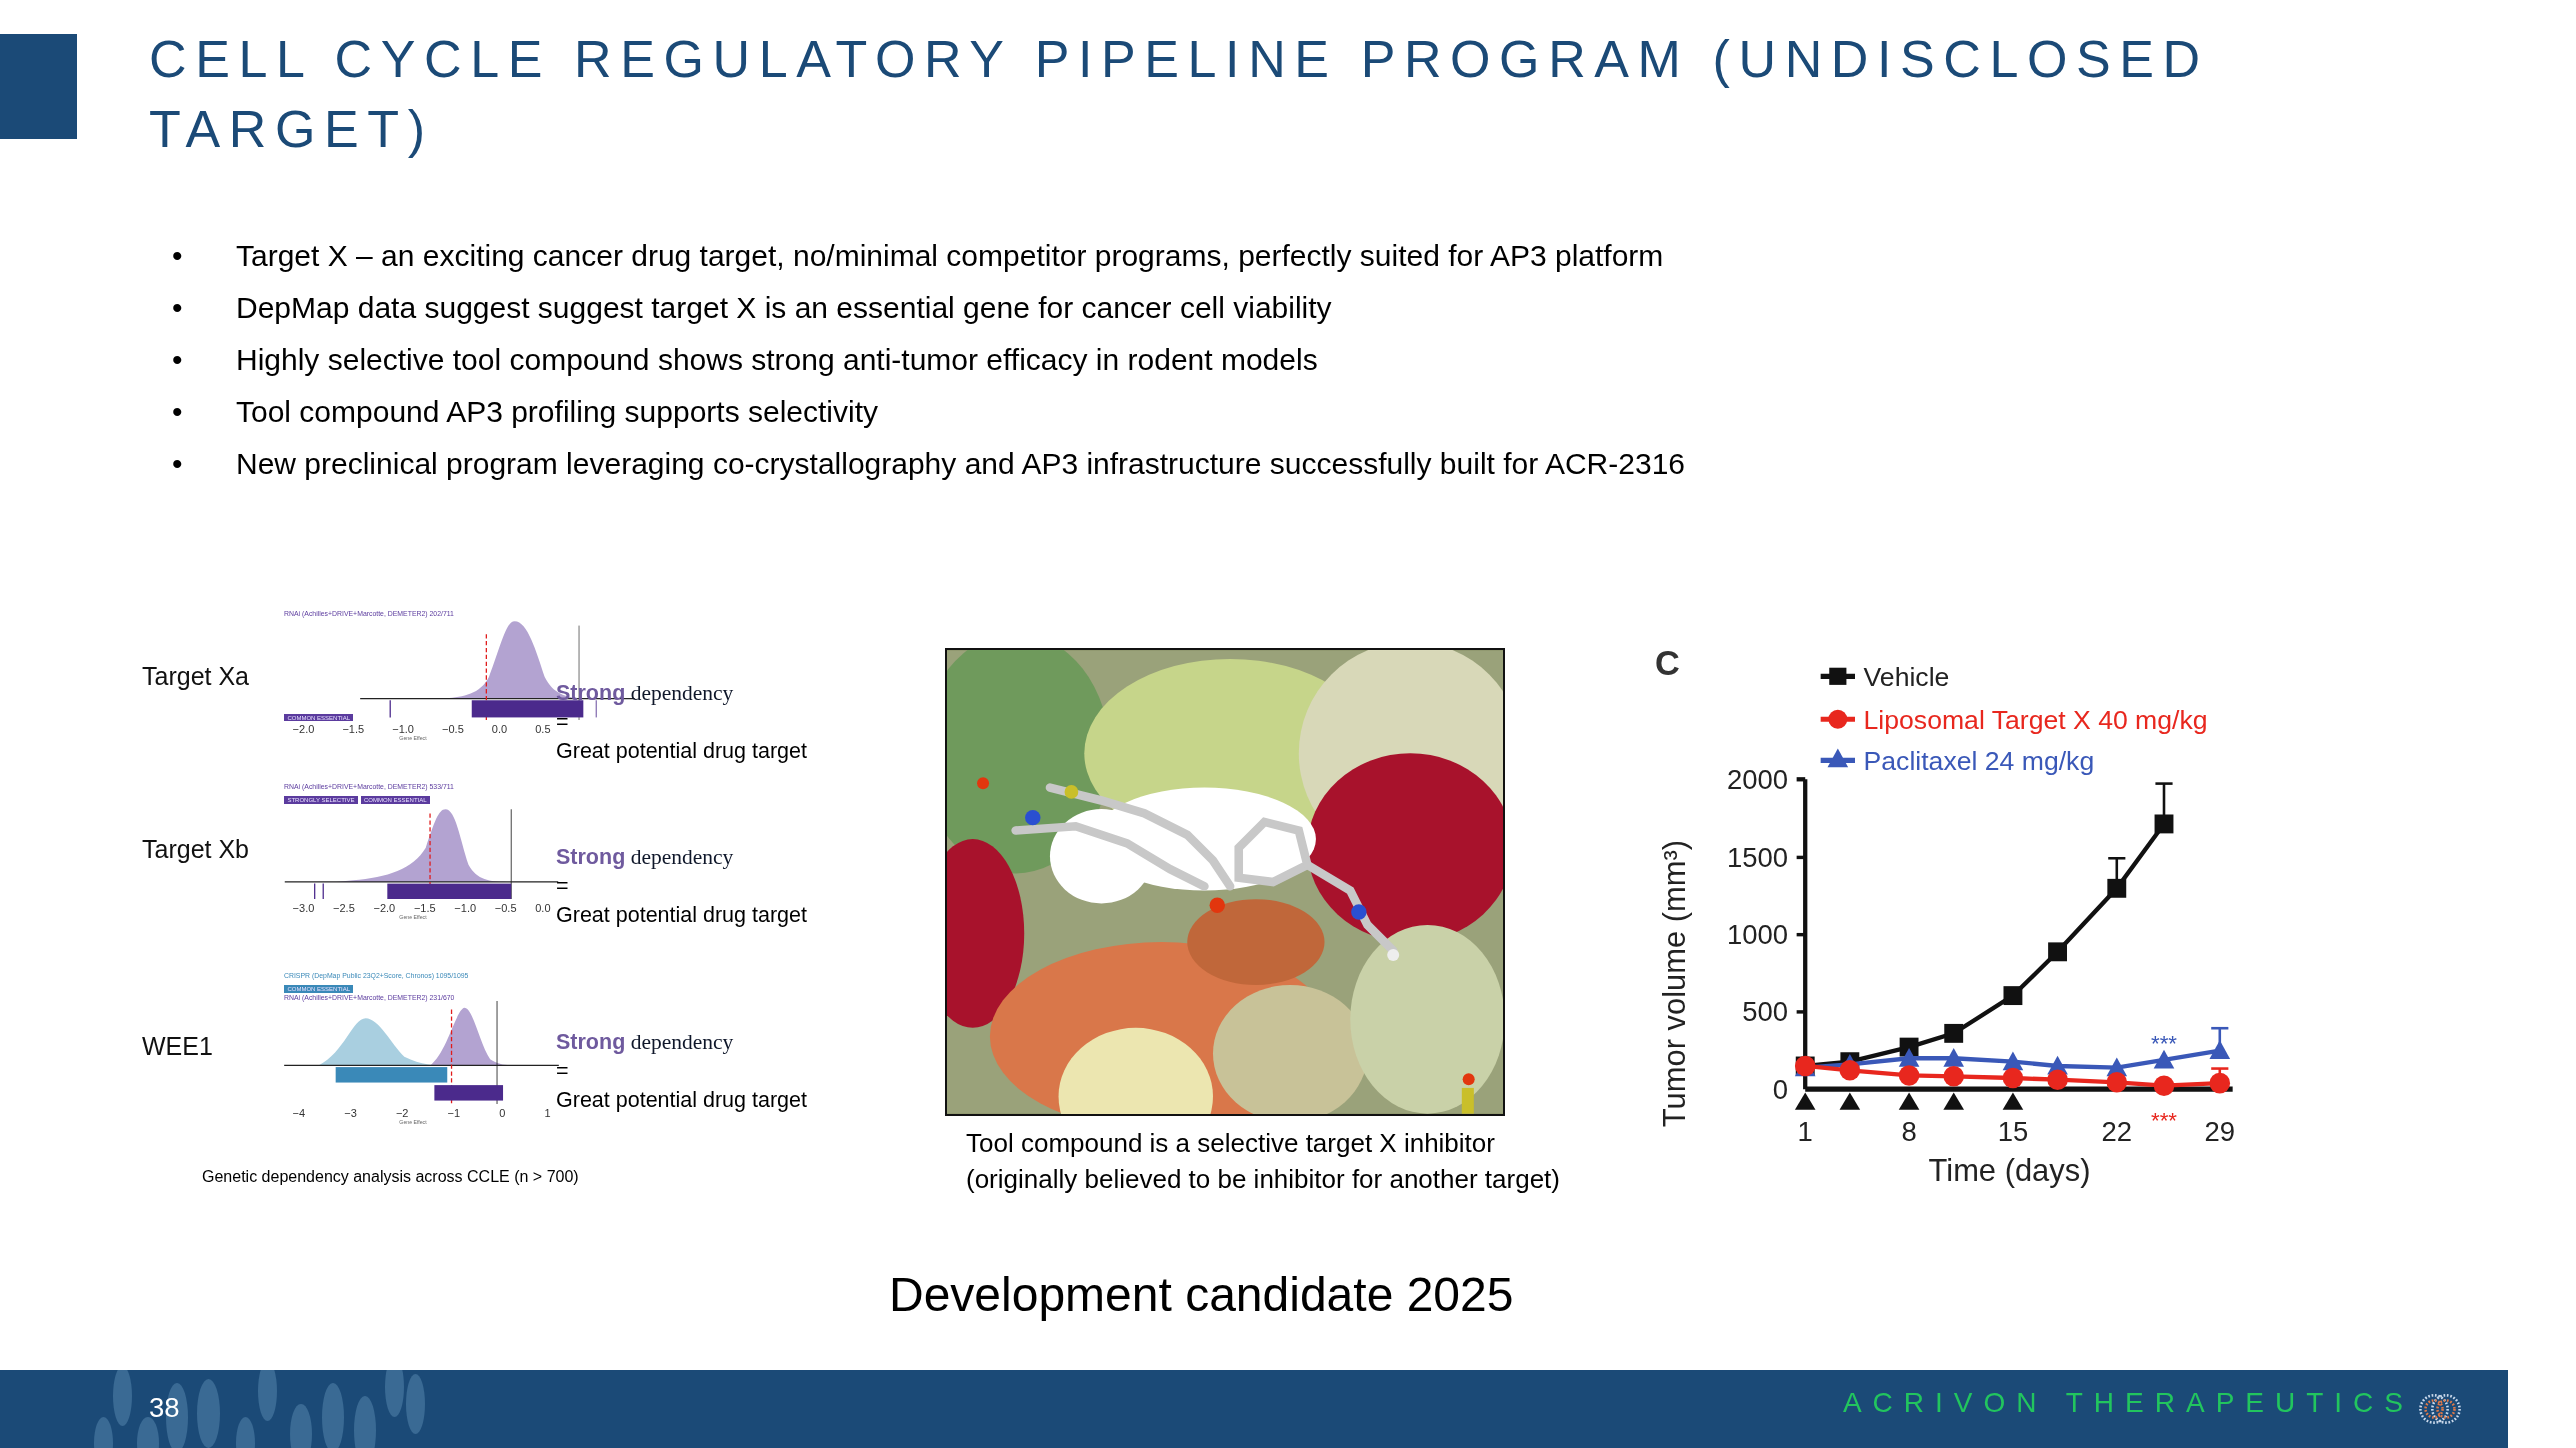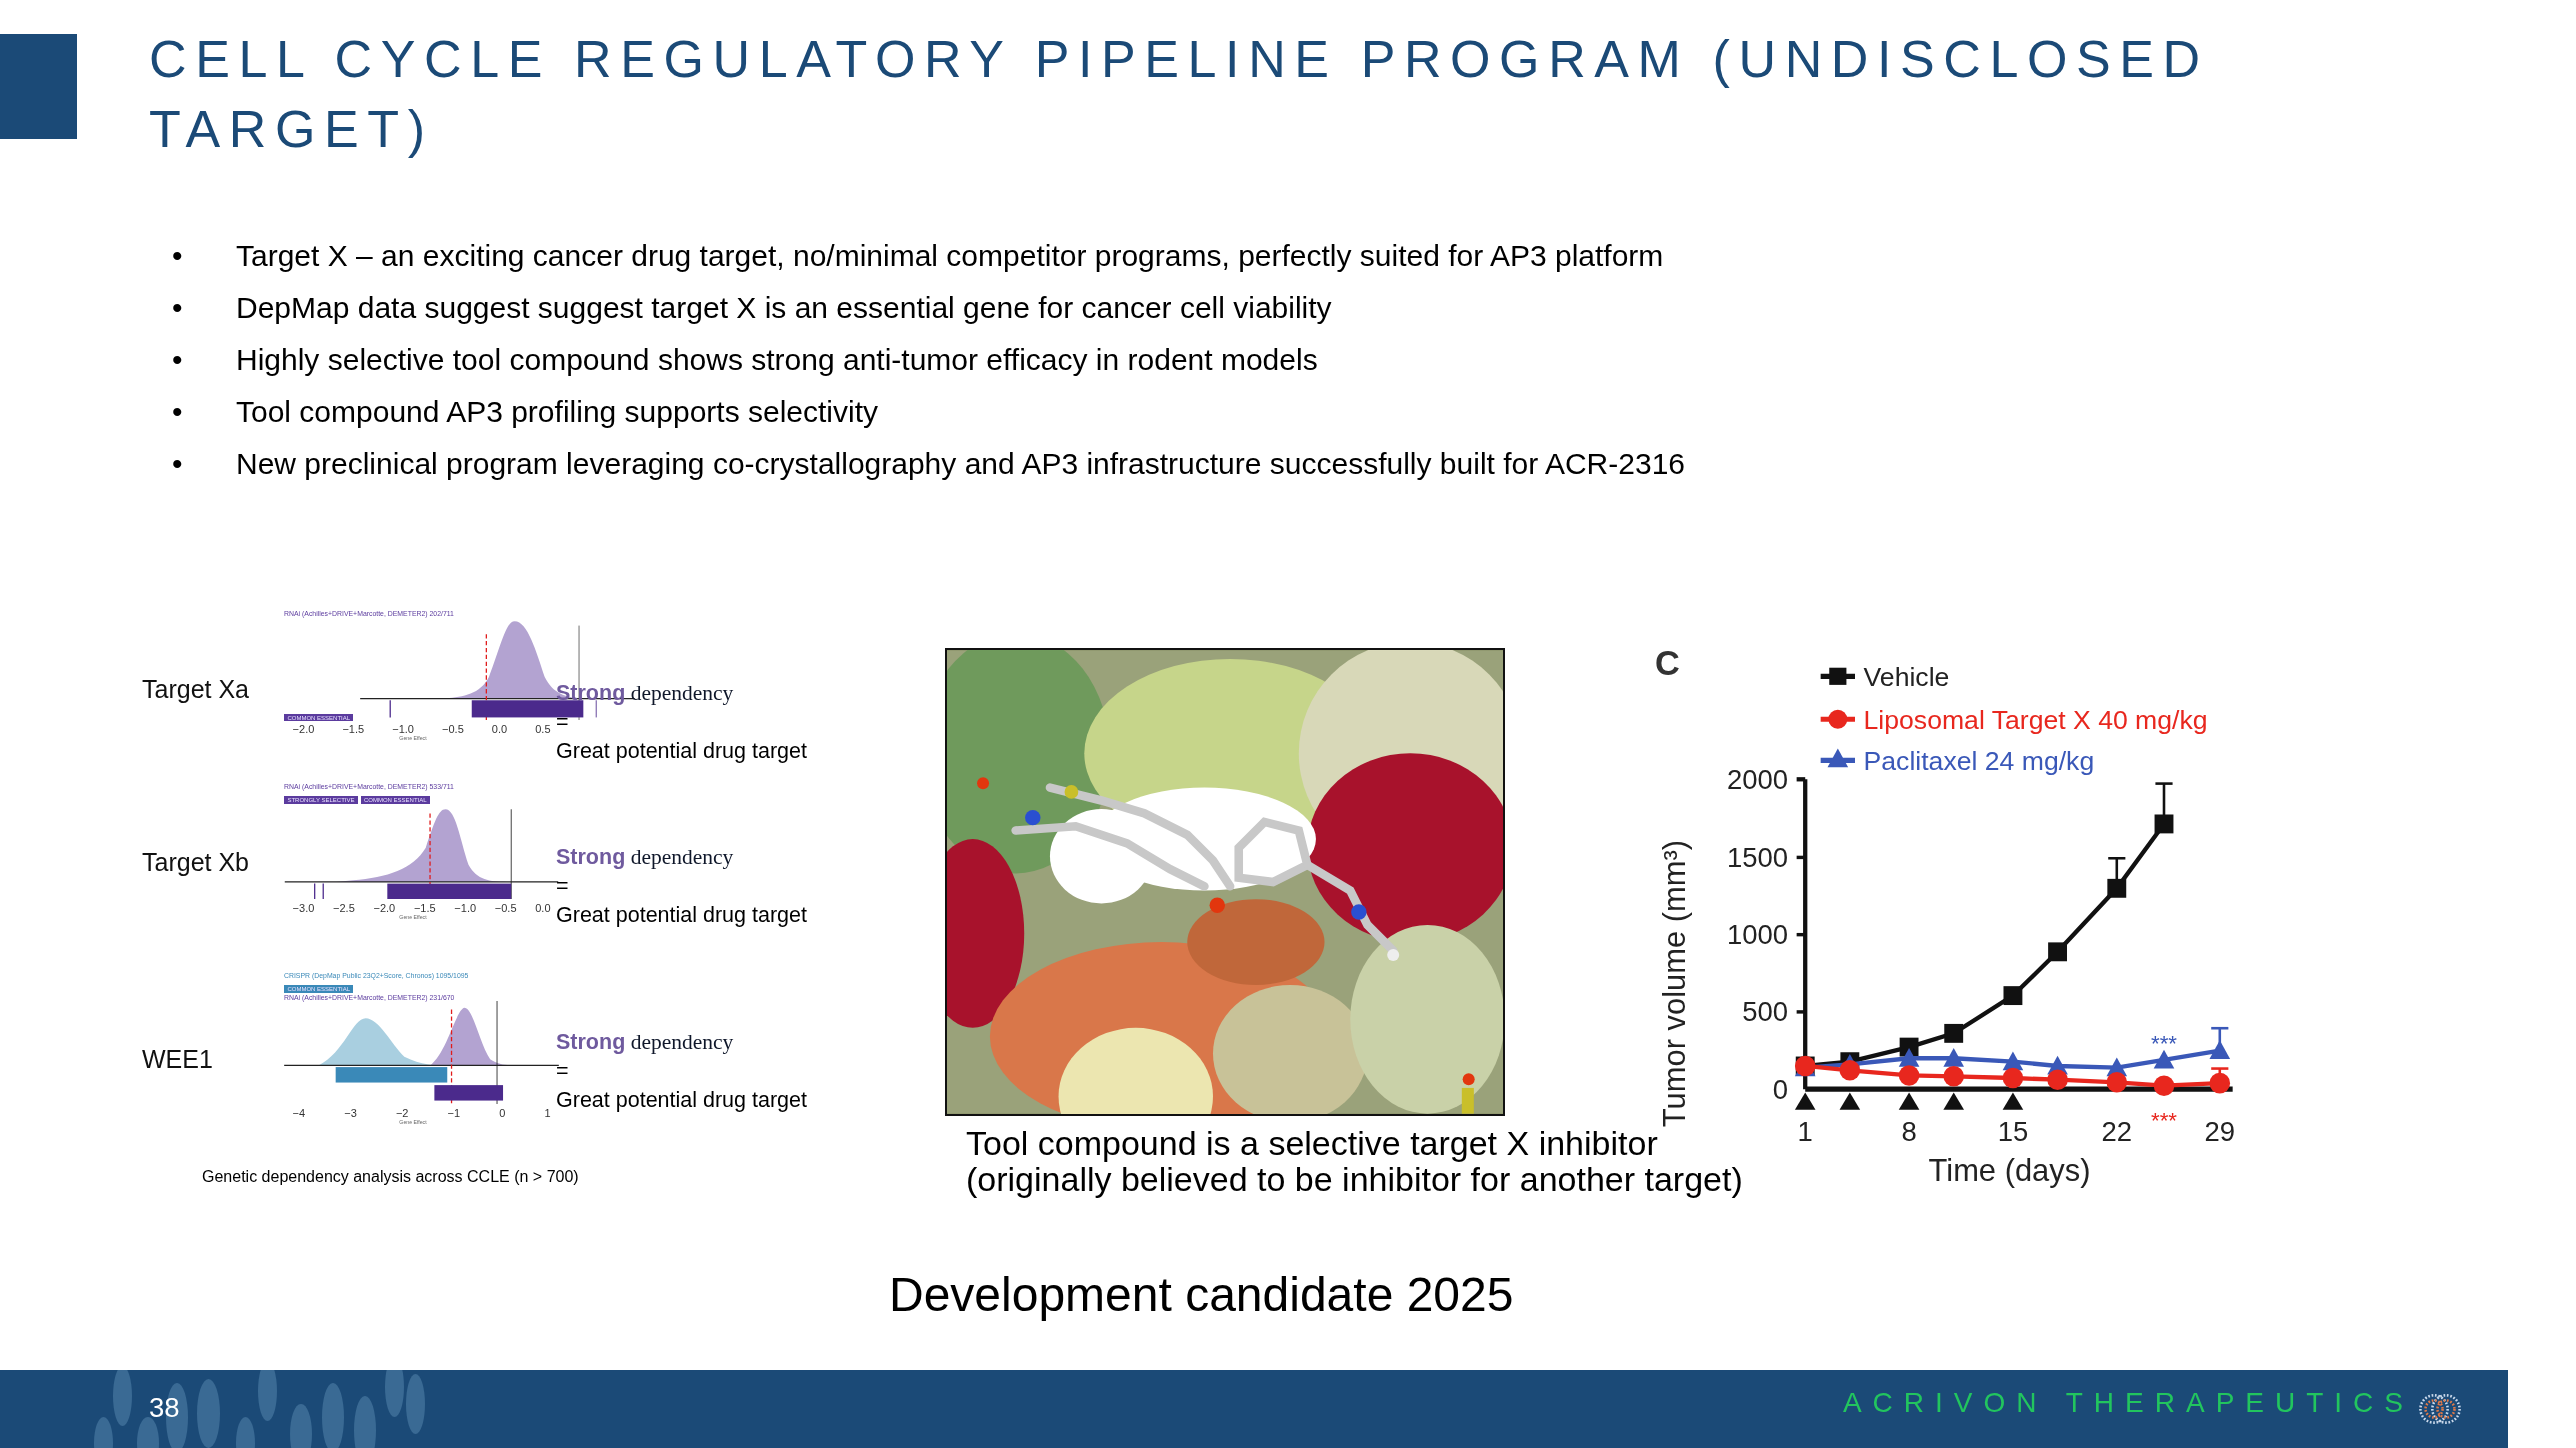--- a/index.html
+++ b/index.html
@@ -8,36 +8,36 @@
   .accent-block { position:absolute; left:0; top:34px; width:77px; height:105px; background:#1b4a77; }
   .title { position:absolute; left:149px; top:24px; width:2233px; color:#1b4a77; font-size:52px;
            letter-spacing:8.6px; line-height:70px; font-weight:normal; margin:0; }
   .bullets { position:absolute; left:172px; top:230px; margin:0; padding:0; list-style:none; }
   .bullets li { font-size:30px; line-height:52px; position:relative; padding-left:64px; white-space:nowrap; }
   .bullets li::before { content:"•"; position:absolute; left:0; top:0; }
 
   
   .dep-panel { position:absolute; left:129px; top:601px; width:730px; height:610px; }
   .dep-row { position:absolute; left:0; width:730px; }
-  .dep-label { position:absolute; left:13px; font-size:25px; color:#111;margin-top:13px; }
+  .dep-label { position:absolute; left:13px; font-size:25px; color:#111; }
   .dep-plot { position:absolute; left:155px; width:395px; }
   .dep-meta { font-size:6.9px; color:#5b3b9e; white-space:nowrap; }
   .dep-badge { display:inline-block; background:#5b3b9e; color:#e8e0ff; font-size:6px; padding:0.9px 3.4px; margin-right:2.6px; }
   .dep-badge.blue { background:#3a89b8; }
   .dep-text { position:absolute; left:427px; font-size:21.5px; line-height:29px; }
   .dep-text .strong { color:#6f5a9e; font-weight:bold; }
   .dep-text .dep { color:#0f172a;font-family:Liberation Serif, serif; }
   .dep-caption { position:absolute; left:73px; top:567px; font-size:16px; white-space:nowrap; }
   .ticks { display:flex; justify-content:space-between; font-size:11px; color:#333; width:258px; margin-left:8.6px; }
   .axis-label { font-size:5.2px; color:#666; text-align:center; width:258px; }
 
   
   .molecule { position:absolute; left:945px; top:648px; width:556px; height:464px; border:2.6px solid #111; overflow:hidden;
               background:#7f8a5e; }
-  .mol-caption { position:absolute; left:966px; top:1125px; font-size:34px; line-height:36px; }
+  .mol-caption { position:absolute; left:966px; top:1125px; font-size:26px; line-height:36px; }
   .dev-candidate { position:absolute; left:889px; top:1267px; font-size:48px; }
 
   
   .chart { position:absolute; left:1649px; top:640px; width:618px; height:567px; }
 
   
   .footer { position:absolute; left:0; top:1370px; width:2508px; height:78px; background:#1b4a77; overflow:hidden; }
   .page-num { position:absolute; left:149px; top:22px; color:#fff; font-size:27.5px; }
   .brand { position:absolute; right:94px; top:17px; color:#22c55e; font-size:28px; letter-spacing:11px; white-space:nowrap; }
   .brand-logo { position:absolute; right:45px; top:15.5px; width:46px; height:46px; }

